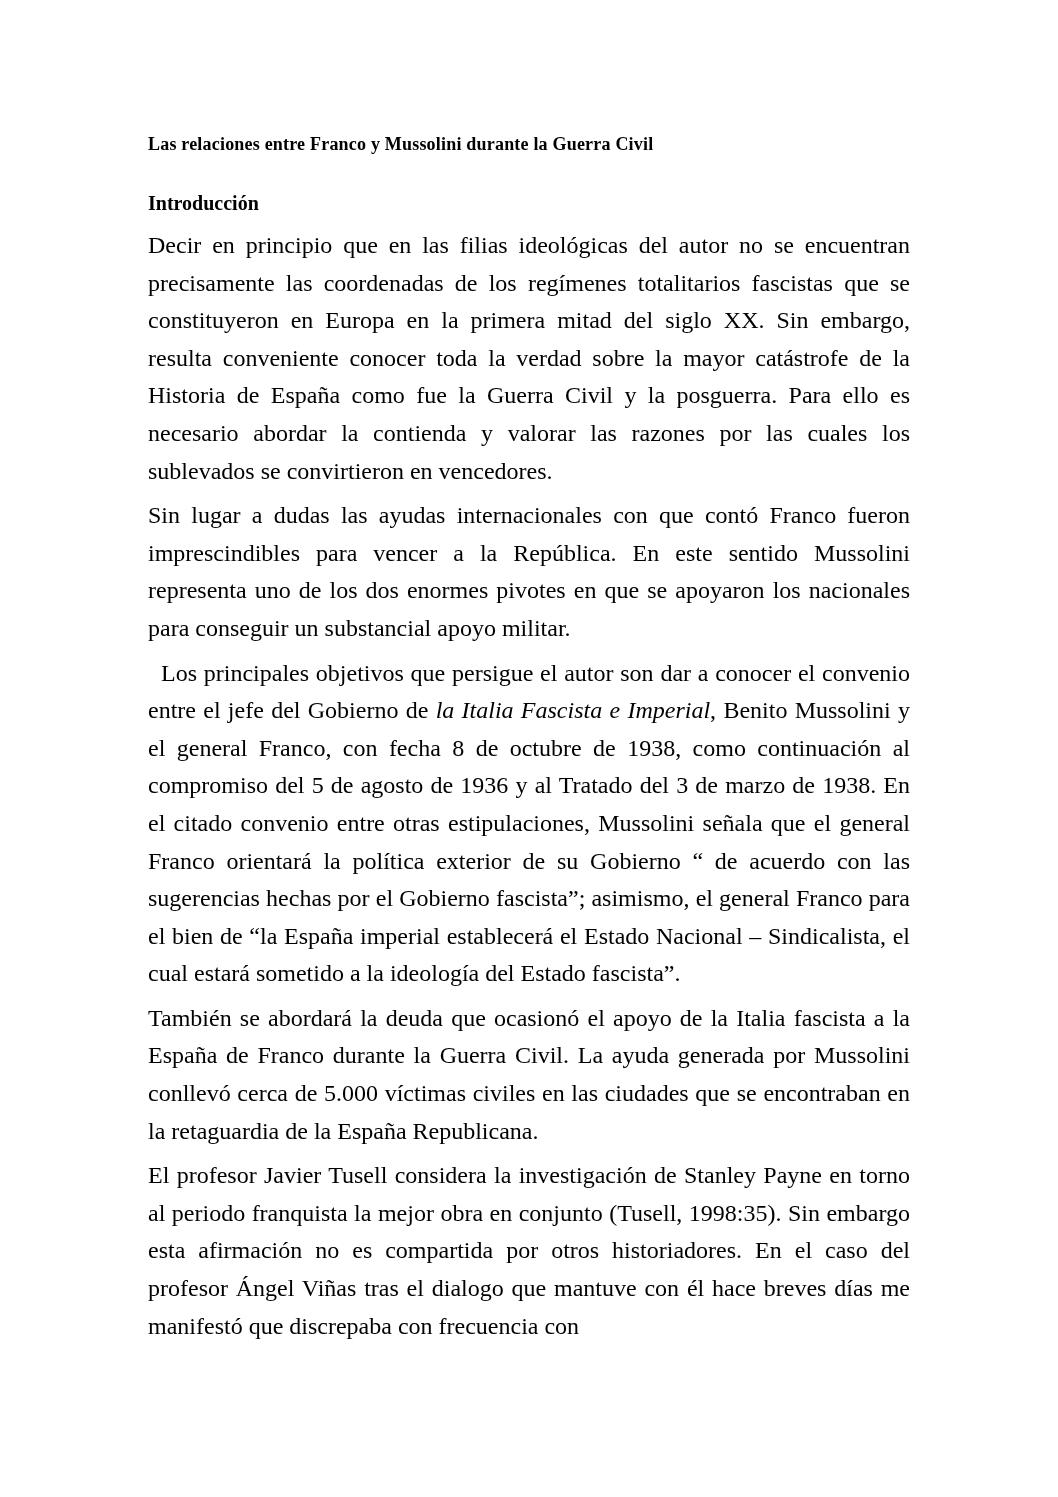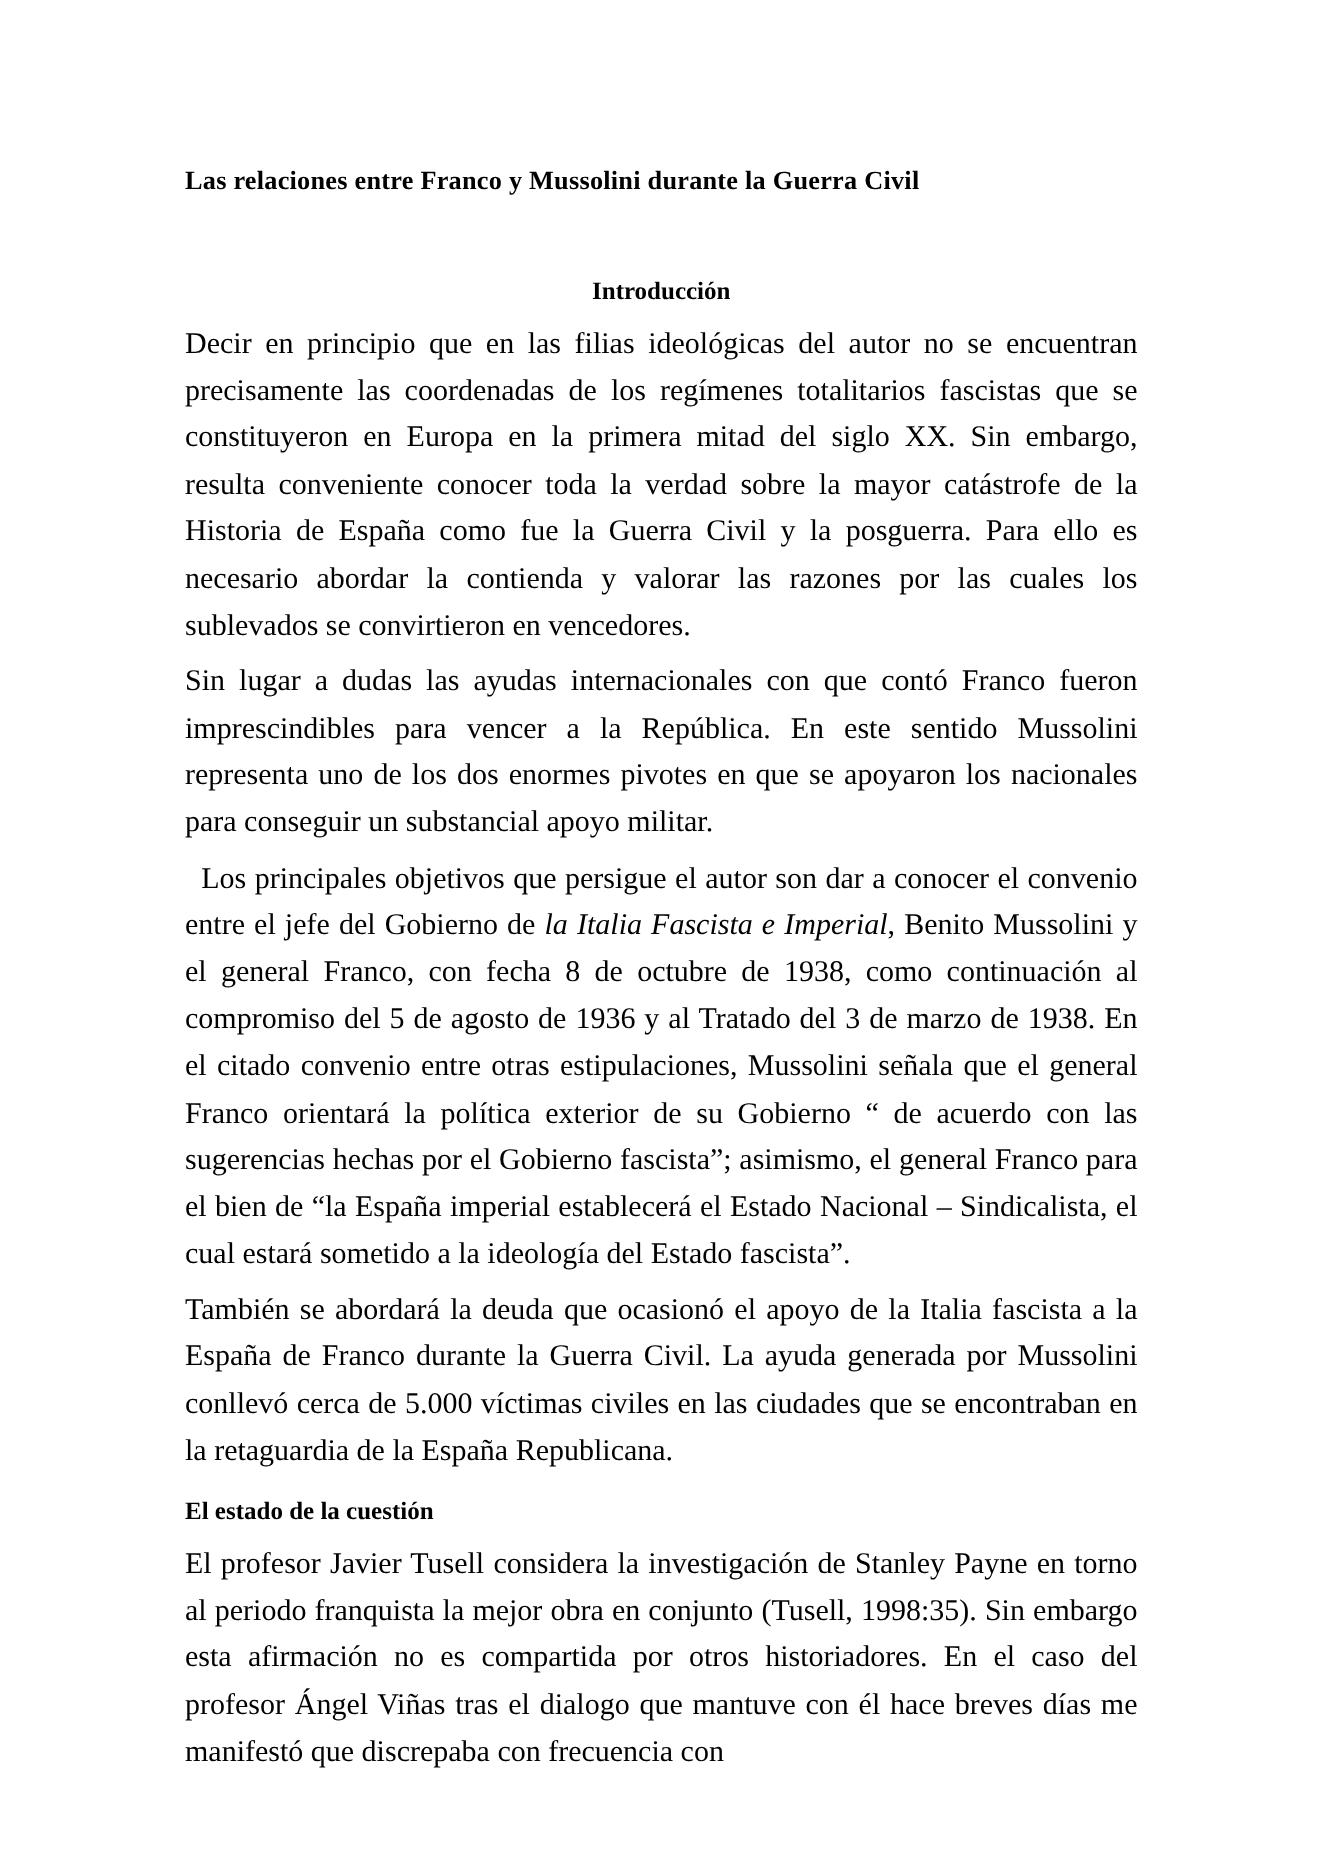--- a/index.html
+++ b/index.html
@@ -15,40 +15,39 @@
     color: #000000;
   }
   .page {
     box-sizing: border-box;
     width: 1058px;
     height: 1497px;
     padding: 128px 148px 40px 148px;
     background: #ffffff;
   }
   .doc-title {
-    font-size: 21px;
+    font-size: 18px;
     font-weight: bold;
     line-height: 32px;
-    margin: 0 0 60px 0;
+    margin: 0 0 30px 0;
     letter-spacing: 0.2px;
   }
   .doc-author {
     font-size: 20px;
     line-height: 27px;
     margin: 0 0 54px 157px;
   }
   .section-heading {
     font-size: 20px;
     font-weight: bold;
     line-height: 27px;
     margin: 16px 0 10px 0;
   }
   .section-heading:first-child {
     margin-top: 0;
-    text-align: center;
   }
   .body-paragraph {
     font-size: 24px;
     line-height: 37.6px;
     text-align: justify;
     margin: 0 0 7px 0;
   }
   .body-paragraph.indent {
     text-indent: 13px;
   }
@@ -62,16 +61,15 @@
 <div class="page">
   <h1 class="doc-title">Las relaciones entre Franco y Mussolini durante la Guerra Civil</h1>
 
 
   <div id="doc-body">
       <h2 class="section-heading">Introducción</h2>
       <p class="body-paragraph"><span class="text-seg">Decir en principio que en las filias ideológicas del autor no se encuentran precisamente las coordenadas de los regímenes totalitarios fascistas que se constituyeron en Europa en la primera mitad del siglo XX. Sin embargo, resulta conveniente conocer toda la verdad sobre la mayor catástrofe de la Historia de España como fue la Guerra Civil y la posguerra. Para ello es necesario abordar la contienda y valorar las razones por las cuales los sublevados se convirtieron en vencedores.</span></p>
       <p class="body-paragraph"><span class="text-seg">Sin lugar a dudas las ayudas internacionales con que contó Franco fueron imprescindibles para vencer a la República. En este sentido Mussolini representa uno de los dos enormes pivotes en que se apoyaron los nacionales para conseguir un substancial apoyo militar.</span></p>
       <p class="body-paragraph indent"><span class="text-seg">Los principales objetivos que persigue el autor son dar a conocer el convenio entre el jefe del Gobierno de </span><span class="italic-seg">la Italia Fascista e Imperial</span><span class="text-seg">, Benito Mussolini y el general Franco, con fecha 8 de octubre de 1938, como continuación al compromiso del 5 de agosto de 1936 y al Tratado del 3 de marzo de 1938. En el citado convenio entre otras estipulaciones, Mussolini señala que el general Franco orientará la política exterior de su Gobierno “ de acuerdo con las sugerencias hechas por el Gobierno fascista”; asimismo, el general Franco para el bien de “la España imperial establecerá el Estado Nacional – Sindicalista, el cual estará sometido a la ideología del Estado fascista”.</span></p>
       <p class="body-paragraph"><span class="text-seg">También se abordará la deuda que ocasionó el apoyo de la Italia fascista a la España de Franco durante la Guerra Civil. La ayuda generada por Mussolini conllevó cerca de 5.000 víctimas civiles en las ciudades que se encontraban en la retaguardia de la España Republicana.</span></p>
-      <h2 class="section-heading">El estado de la cuestión</h2>
       <p class="body-paragraph"><span class="text-seg">El profesor Javier Tusell considera la investigación de Stanley Payne en torno al periodo franquista la mejor obra en conjunto (Tusell, 1998:35). Sin embargo esta afirmación no es compartida por otros historiadores. En el caso del profesor Ángel Viñas tras el dialogo que mantuve con él hace breves días me manifestó que discrepaba con frecuencia con</span></p>
     </div>
 </div>
 
 </body></html>

